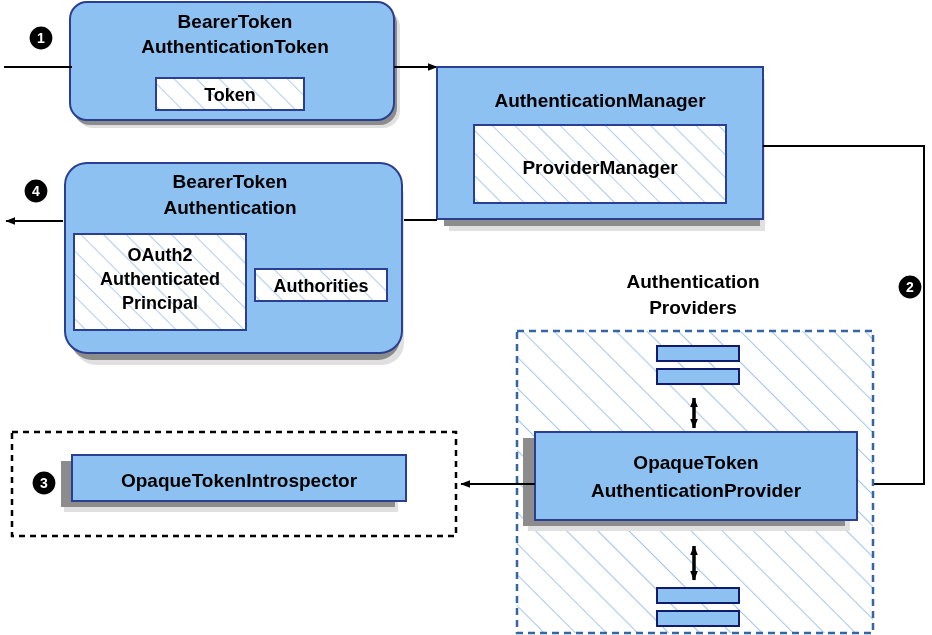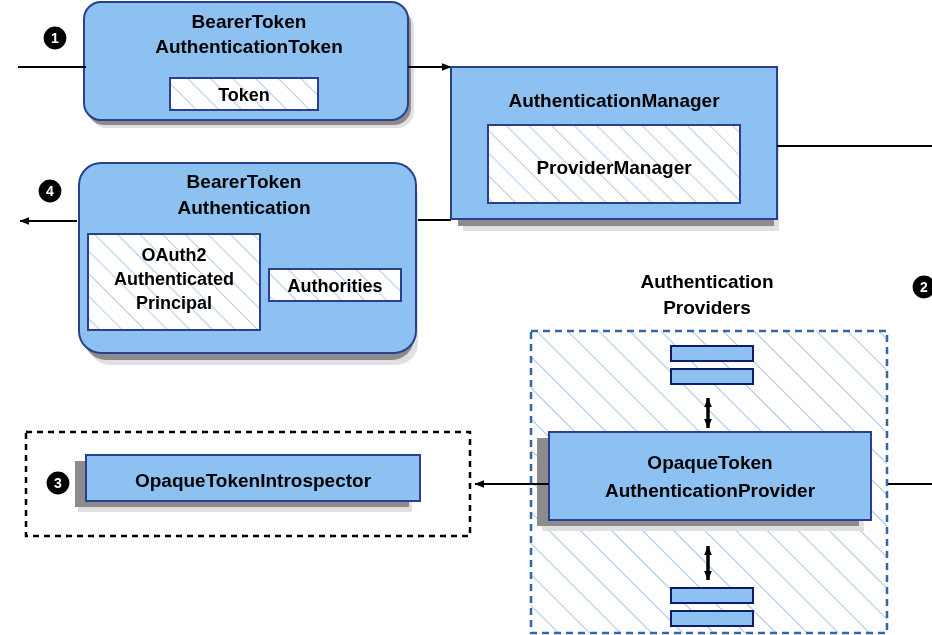--- a/index.html
+++ b/index.html
@@ -10,21 +10,21 @@
   body {
     width: 932px;
     height: 635px;
     position: relative;
     overflow: hidden;
     font-family: "Liberation Sans", sans-serif;
     color: #000000;
   }
   #stage {
     position: absolute;
-    left: 18px; top: 0;
+    left: 4px; top: 0;
     width: 832px;
     height: 635px;
   }
   svg#diagram {
     position: absolute;
     left: 0; top: 0;
     width: 932px;
     height: 635px;
   }
   

